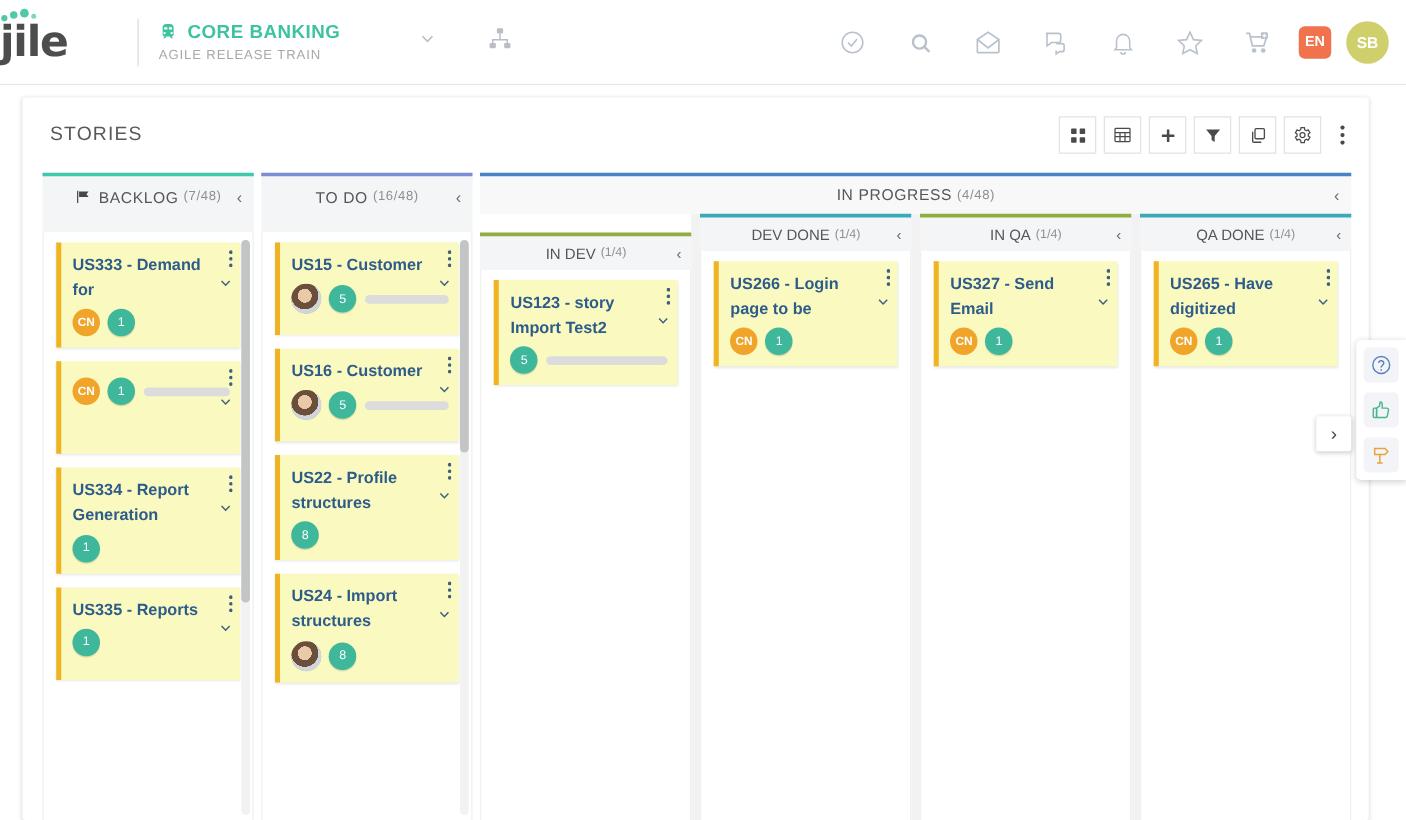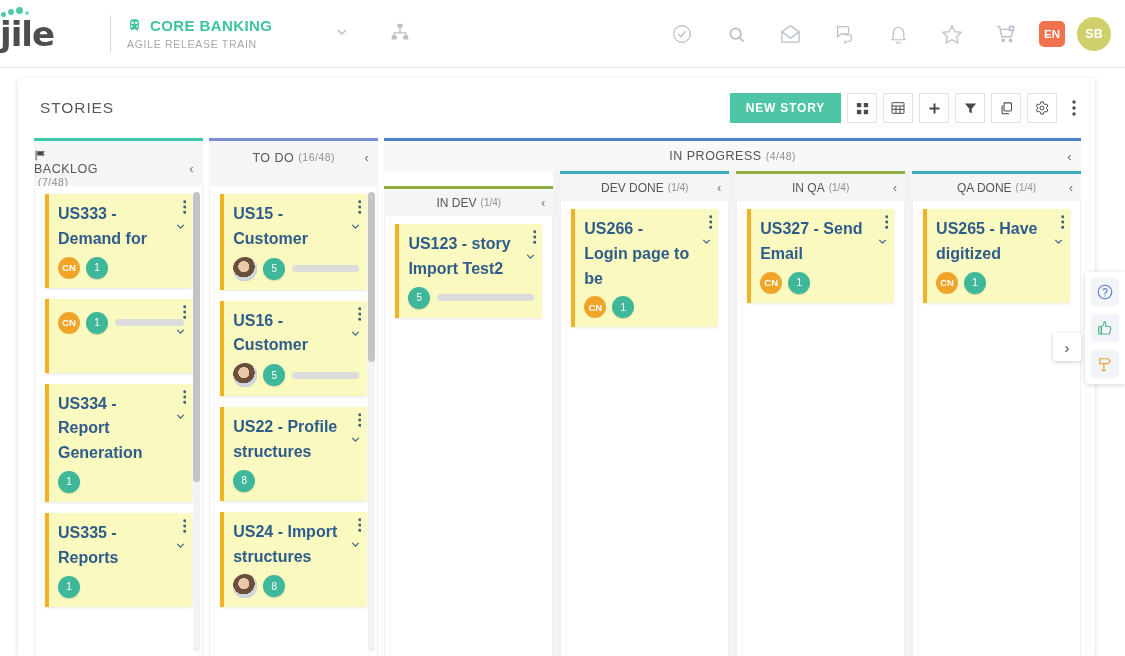--- a/index.html
+++ b/index.html
@@ -150,21 +150,21 @@
   .sub-divider { width: 7px; background: #f2f2f2; }
 
   
   .card {
     background: #fafac0; border-left: 4px solid #f0b323;
     margin: 0 10px 11px 10px; padding: 8px 8px 9px 9px;
     position: relative; min-height: 74px; cursor: pointer;
     box-shadow: 0 1px 2px rgba(0,0,0,.10);
   }
   .card-title {
-    font-size: 16px; color: #2e5c8a; font-weight: bold; line-height: 1.55;
+    font-size: 13px; color: #2e5c8a; font-weight: bold; line-height: 1.55;
     width: 105px; word-wrap: break-word;
   }
   .card-kebab {
     position: absolute; right: 6px; top: 6px; color: #3f5e80; cursor: pointer;
     line-height: 1; font-size: 13px;
   }
   .card-chev {
     position: absolute; right: 5px; top: 26px; color: #3f5e80; cursor: pointer;
     line-height: 1;
   }
@@ -301,21 +301,20 @@
     <span class="avatar-hdr">SB</span>
   </div>
 </div>
 
 <div class="page">
 
   <div class="panel-head">
     <div class="panel-title">STORIES</div>
 
     <div class="panel-actions">
-      <button class="new-story">NEW STORY</button>
 
       <div class="tool-btn">
         <svg width="15" height="15" viewBox="0 0 24 24" fill="currentColor">
           <rect x="3" y="3" width="7" height="7" rx="1"></rect>
             <rect x="14" y="3" width="7" height="7" rx="1"></rect>
           <rect x="3" y="14" width="7" height="7" rx="1"></rect>
             <rect x="14" y="14" width="7" height="7" rx="1"></rect>
         </svg>
       </div>
       <div class="tool-btn">
@@ -356,21 +355,21 @@
             <circle cx="2" cy="8" r="1.7"></circle>
             <circle cx="2" cy="14" r="1.7"></circle>
         </svg>
       </div>
     </div>
   </div>
 
   <div class="board">
 
     <div class="col col-backlog">
-      <div class="col-hdr tall" style="border-top-color:#3ec8ae;flex-direction:column;">
+      <div class="col-hdr tall" style="border-top-color:#3ec8ae;">
         <span class="flag-ic">
           <svg width="13" height="13" viewBox="0 0 24 24" fill="currentColor">
             <rect x="3" y="3" width="1.8" height="18"></rect>
             <path d="M6 4h14l-3 4 3 4H6z"></path>
           </svg>
         </span>
         <span>BACKLOG</span>
         <span class="cnt">(7/48)</span>
         <span class="collapse">‹</span>
       </div>

